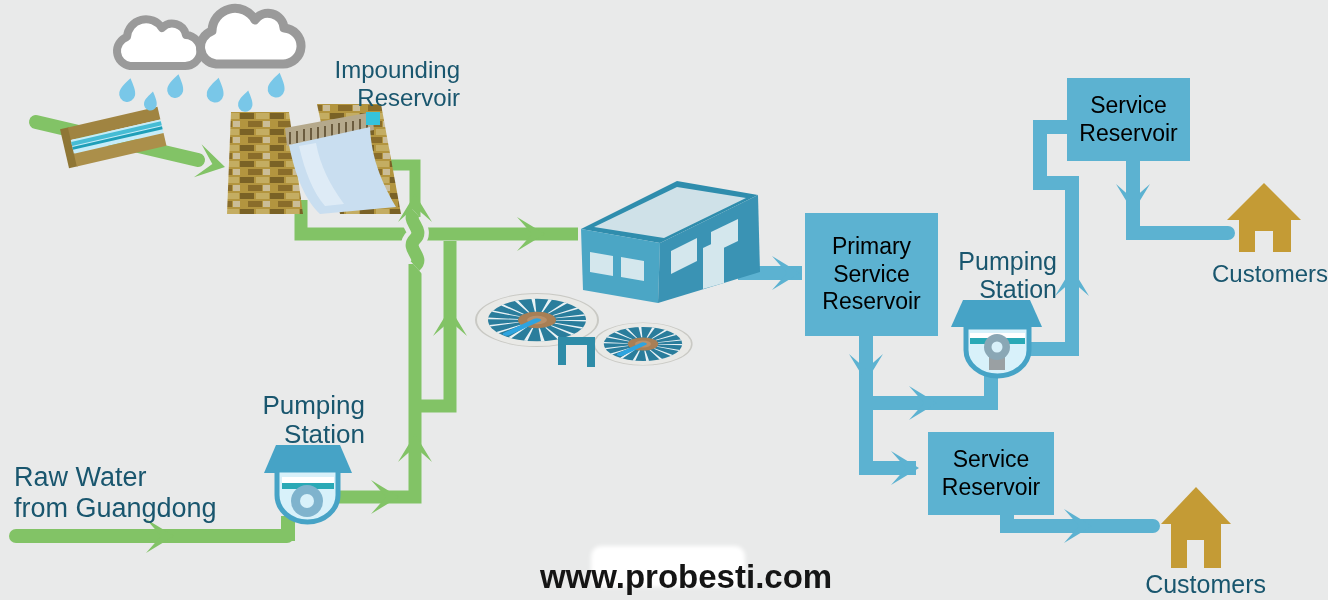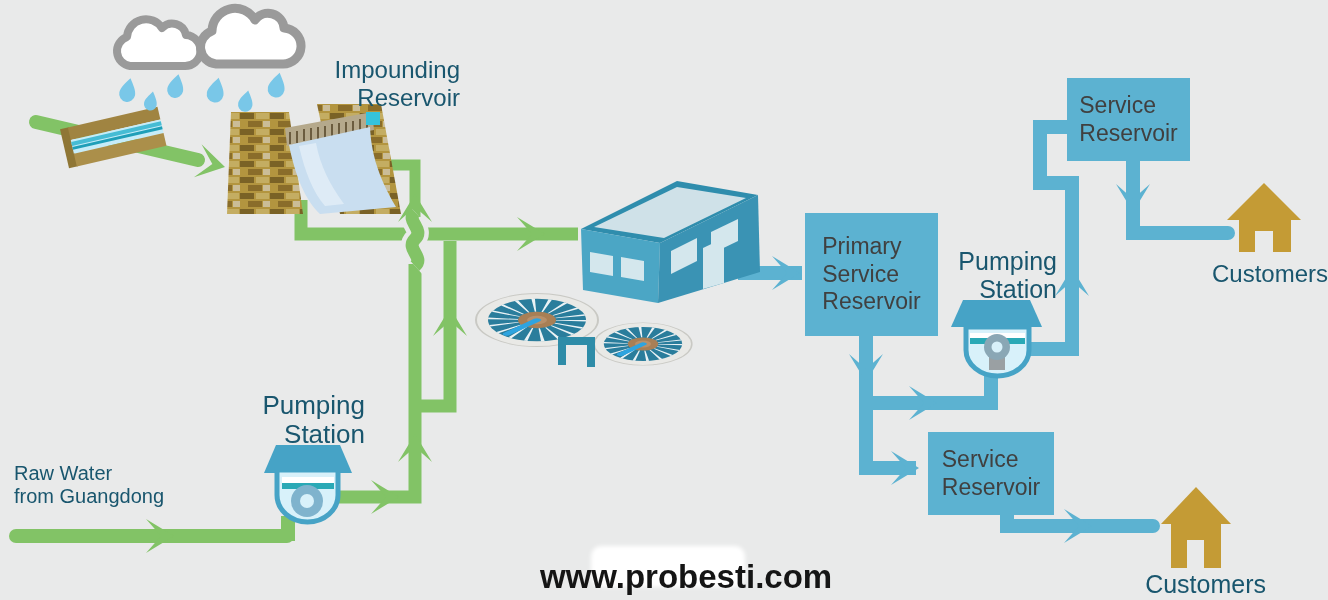--- a/index.html
+++ b/index.html
@@ -6,28 +6,28 @@
   .stage{
     position:relative;width:1328px;height:600px;background:#e9eaea;
     font-family:"Liberation Sans",sans-serif;overflow:hidden;
   }
   .stage > svg{position:absolute;left:0;top:0}
   .lbl{
     position:absolute;color:#19566e;white-space:pre-line;text-align:right;
     line-height:1.15;font-weight:400;
   }
   .box{
-    position:absolute;background:#5cb2d1;color:#404040;display:flex;
-    align-items:center;justify-content:center;text-align:left;
+    position:absolute;background:#5cb2d1;color:#000000;display:flex;
+    align-items:center;justify-content:center;text-align:center;
     white-space:pre-line;line-height:1.2;
   }
   .lbl-catchwater{left:22px;top:164px;width:160px;font-size:27px}
   .lbl-impounding{left:295px;top:56px;width:165px;font-size:24px}
   .lbl-wtw{left:535px;top:119px;width:230px;font-size:24px}
-  .lbl-raw{left:14px;top:462px;font-size:20px;text-align:left;line-height:1.14}
+  .lbl-raw{left:14px;top:462px;font-size:27px;text-align:left;line-height:1.14}
   .lbl-ps-left{left:240px;top:391px;width:125px;font-size:26px;line-height:1.12}
   .lbl-ps-right{left:935px;top:248px;width:122px;font-size:25px;line-height:1.1}
   .lbl-cust-top{left:1196px;top:260px;width:132px;font-size:24px}
   .lbl-cust-bottom{left:1134px;top:570px;width:132px;font-size:25px}
   .box-psr{left:805px;top:213px;width:133px;height:123px;font-size:23px}
   .box-sr-top{left:1067px;top:78px;width:123px;height:83px;font-size:23px}
   .box-sr-bottom{left:928px;top:432px;width:126px;height:83px;font-size:23px}
   .wm-patch{
     position:absolute;left:591px;top:546px;width:154px;height:41px;
     background:#ffffff;border-radius:10px;filter:blur(2px);

